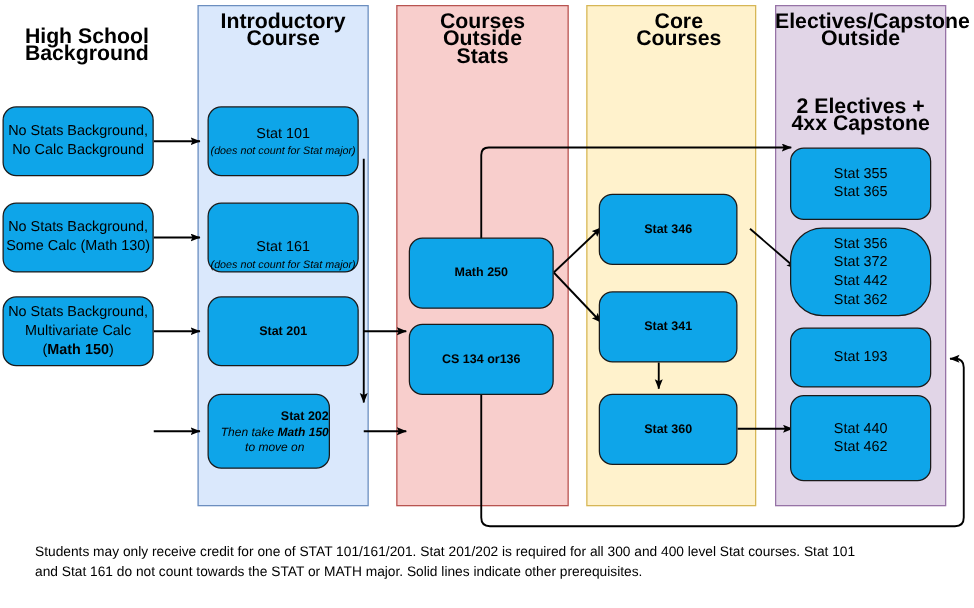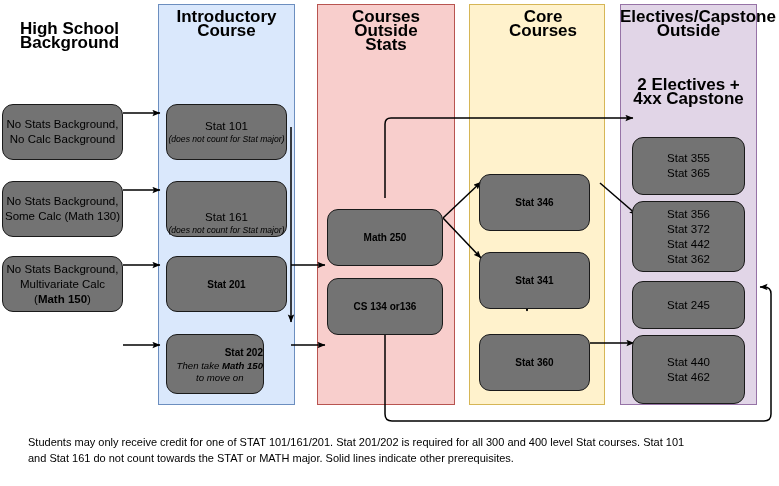--- a/index.html
+++ b/index.html
@@ -24,32 +24,31 @@
     position: absolute;
     text-align: center;
     font-size: 17px;
     font-weight: bold;
     line-height: 14px;
     white-space: pre-line;
   }
   .node {
     position: absolute;
     box-sizing: border-box;
-    background: #737373;
+    background: #0ea5e9;
     border: 1.4px solid #1a1a1a;
     border-radius: 11px;
     display: flex;
     flex-direction: column;
     align-items: center;
     justify-content: center;
     text-align: center;
     font-size: 11.5px;
     line-height: 15px;
     box-shadow: 0 0 0 0 rgba(0,0,0,0);
-    margin-top: 19px;
   }
   .node .ttl { white-space: pre-line; }
   .node.bold .ttl { font-weight: bold; font-size: 10px; }
   .node .sub {
     font-style: italic;
     font-size: 8.6px;
     line-height: 11px;
     white-space: pre-line;
   }
   .node .sub.big {
@@ -168,28 +167,28 @@
     <div class="ttl">Stat 341</div>
   </div>
   <div class="node bold" style="left:479px; top:315px; width:111px; height:57px;">
     <div class="ttl">Stat 360</div>
   </div>
 
   <div class="node" style="left:632px; top:118px; width:113px; height:58px;">
     <div class="multi">Stat 355
 Stat 365</div>
   </div>
-  <div class="node" style="left:632px; top:182px; width:113px; height:71px;">
+  <div class="node" style="left:632px; top:182px; width:113px; height:71px;border-radius:26px;">
     <div class="multi">Stat 356
 Stat 372
 Stat 442
 Stat 362</div>
   </div>
   <div class="node" style="left:632px; top:262px; width:113px; height:48px;">
-    <div class="multi">Stat 245</div>
+    <div class="multi">Stat 193</div>
   </div>
   <div class="node" style="left:632px; top:316px; width:113px; height:69px;">
     <div class="multi">Stat 440
 Stat 462</div>
   </div>
 
   <div class="caption" style="left:28px; top:434px; width:726px;">Students may only receive credit for one of STAT 101/161/201. Stat 201/202 is required for all 300 and 400 level Stat courses. Stat 101
 and Stat 161 do not count towards the STAT or MATH major. Solid lines indicate other prerequisites.</div>
 
 </div>

